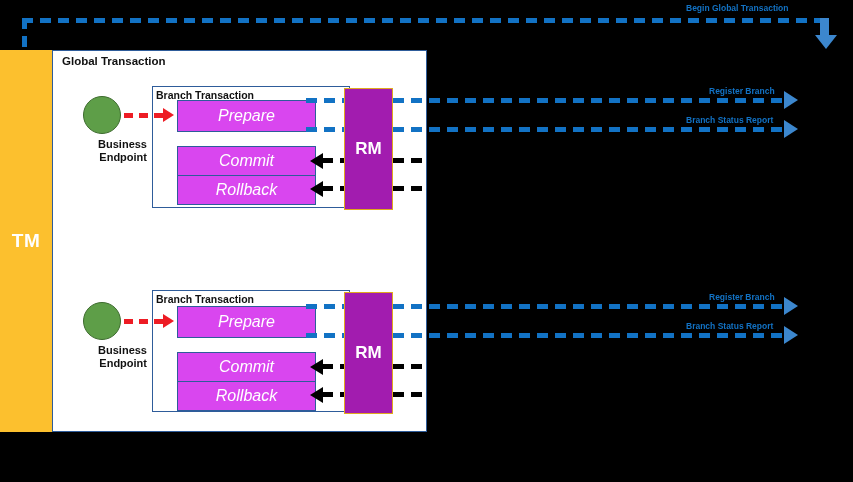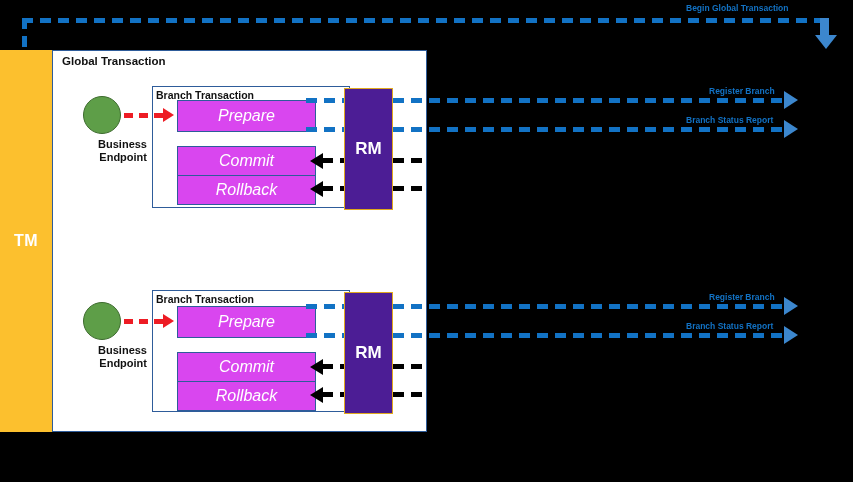--- a/index.html
+++ b/index.html
@@ -3,21 +3,21 @@
 <meta charset="utf-8">
 <style>
   html,body{margin:0;padding:0;background:#000;}
   body{width:853px;height:482px;position:relative;overflow:hidden;
        font-family:"Liberation Sans",sans-serif;}
   .stage{position:absolute;left:0;top:0;width:681px;height:482px;background:#000;}
 
   
   .actor{position:absolute;background:#FCC02E;display:flex;align-items:center;
          justify-content:center;}
-  .actor span{color:#fff;font-weight:bold;font-size:16px;letter-spacing:.5px;}
+  .actor span{color:#fff;font-weight:bold;font-size:19px;letter-spacing:.5px;}
   #tm-bar{left:0px;top:50px;width:52px;height:382px;}
   #tc-bar{left:800px;top:48px;width:53px;height:384px;}
 
   
   #global-panel{position:absolute;left:52px;top:50px;width:375px;height:382px;
                 background:#fff;border:1.5px solid #2E5C9A;box-sizing:border-box;}
   #global-panel-title{position:absolute;left:62px;top:55px;font-size:11.5px;
                       font-weight:bold;color:#111;}
 
   
@@ -28,21 +28,21 @@
   .endpoint-circle{position:absolute;width:38px;height:38px;border-radius:50%;
                    background:#5E9E48;border:1.2px solid #3D6B2E;box-sizing:border-box;}
   .endpoint-label{position:absolute;width:90px;text-align:right;font-size:11px;
                   font-weight:bold;color:#111;line-height:13px;}
 
   .op-box{position:absolute;background:#d946ef;border:1px solid #2E5C9A;
           box-sizing:border-box;display:flex;align-items:center;
           justify-content:center;}
   .op-box span{color:#fff;font-style:italic;font-size:16px;}
 
-  .rm-bar{position:absolute;background:#4c1d95;border:1px solid #E0A81E;
+  .rm-bar{position:absolute;background:#a21caf;border:1px solid #E0A81E;
           box-sizing:border-box;display:flex;align-items:center;
           justify-content:center;}
   .rm-bar span{color:#fff;font-weight:bold;font-size:17px;}
 
   
   .dash-blue{position:absolute;height:5px;
     background:repeating-linear-gradient(to right,#1272C4 0 11px,transparent 11px 18px);}
   .dash-blue-v{position:absolute;width:5px;
     background:repeating-linear-gradient(to bottom,#1272C4 0 11px,transparent 11px 18px);}
   .dash-black{position:absolute;height:5px;

